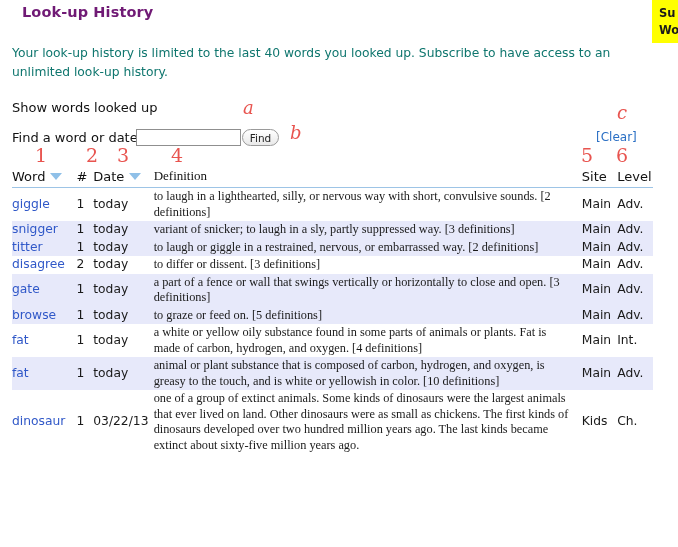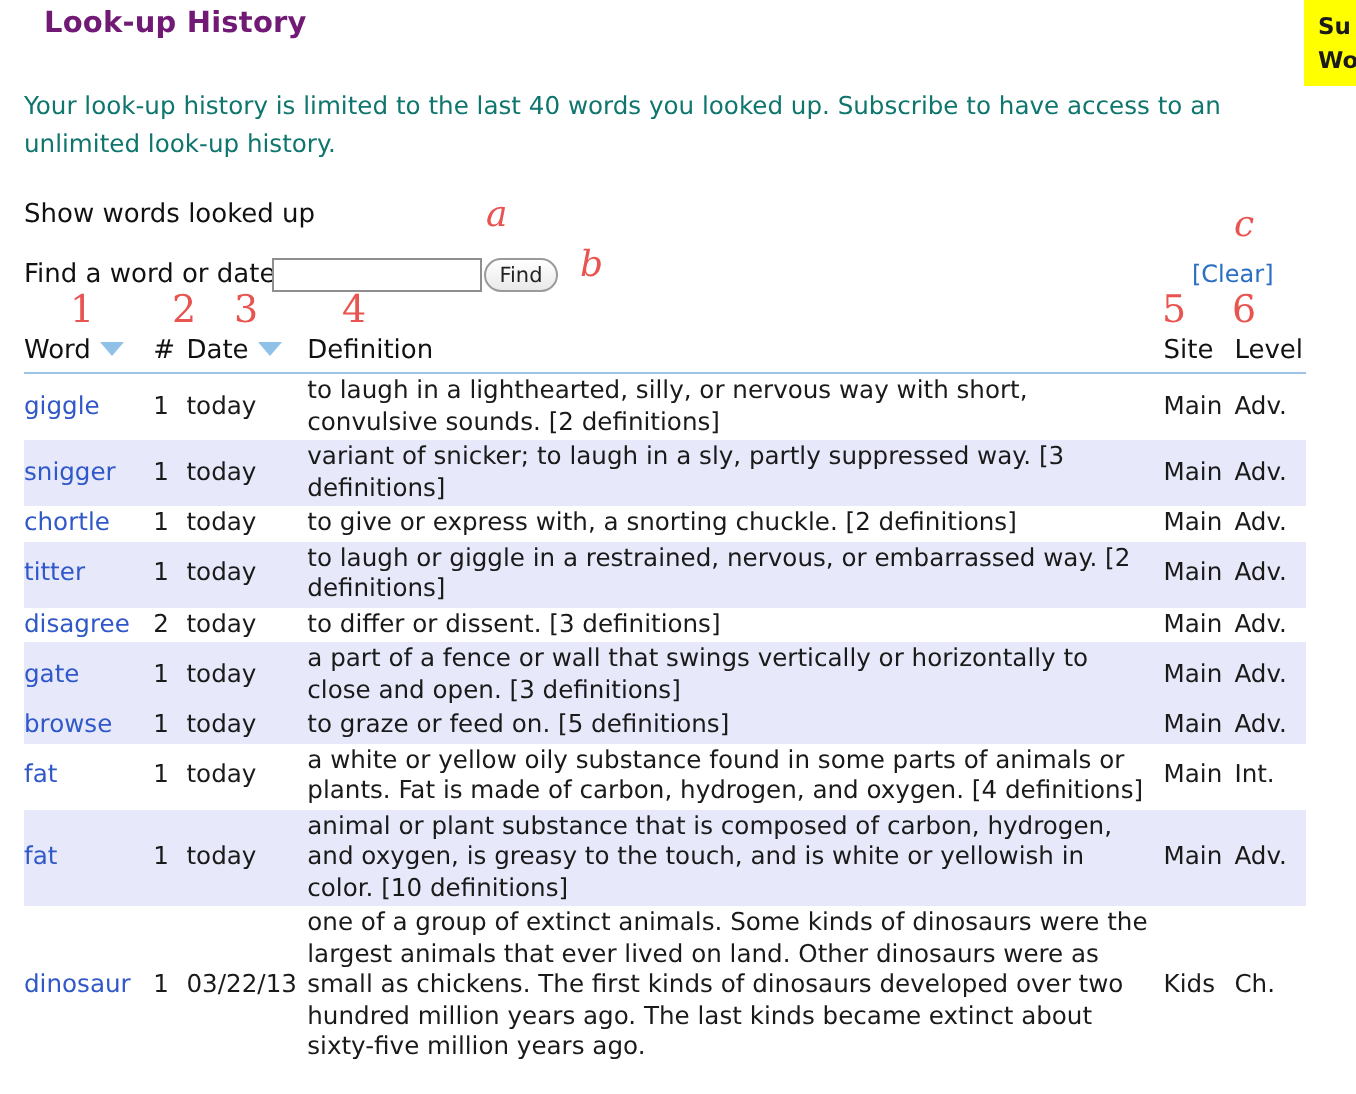--- a/index.html
+++ b/index.html
@@ -188,21 +188,21 @@
     vertical-align: middle;
     padding: 1px 0;
     color: #1a1a1a;
     line-height: 15.5px;
   }
   tr.alt td { background: #e7e9fa; }
 
   .col-word   { width: 62px; }
   .col-count  { width: 14px; text-align: left; padding-right: 2px !important; }
   .col-date   { width: 58px; }
-  .col-def    { width: 405px; padding-right: 6px !important; }
+  .col-def    { width: 405px; padding-right: 6px !important; font-family: Liberation Serif, serif; }
   .col-site   { width: 34px; }
   .col-level  { width: 34px; }
 
   td.col-word a {
     color: #3058c8;
     text-decoration: none;
     font-size: 12.3px;
   }
   .sort-arrow {
     display: inline-block;
@@ -288,28 +288,20 @@
         <td class="col-level">Adv.</td>
       </tr>
       <tr class="alt">
         <td class="col-word"><a href="#">snigger</a></td>
         <td class="col-count">1</td>
         <td class="col-date">today</td>
         <td class="col-def">variant of snicker; to laugh in a sly, partly suppressed way. [3 definitions]</td>
         <td class="col-site">Main</td>
         <td class="col-level">Adv.</td>
       </tr>
-      <tr>
-        <td class="col-word"><a href="#">chortle</a></td>
-        <td class="col-count">1</td>
-        <td class="col-date">today</td>
-        <td class="col-def">to give or express with, a snorting chuckle. [2 definitions]</td>
-        <td class="col-site">Main</td>
-        <td class="col-level">Adv.</td>
-      </tr>
       <tr class="alt">
         <td class="col-word"><a href="#">titter</a></td>
         <td class="col-count">1</td>
         <td class="col-date">today</td>
         <td class="col-def">to laugh or giggle in a restrained, nervous, or embarrassed way. [2 definitions]</td>
         <td class="col-site">Main</td>
         <td class="col-level">Adv.</td>
       </tr>
       <tr>
         <td class="col-word"><a href="#">disagree</a></td>

